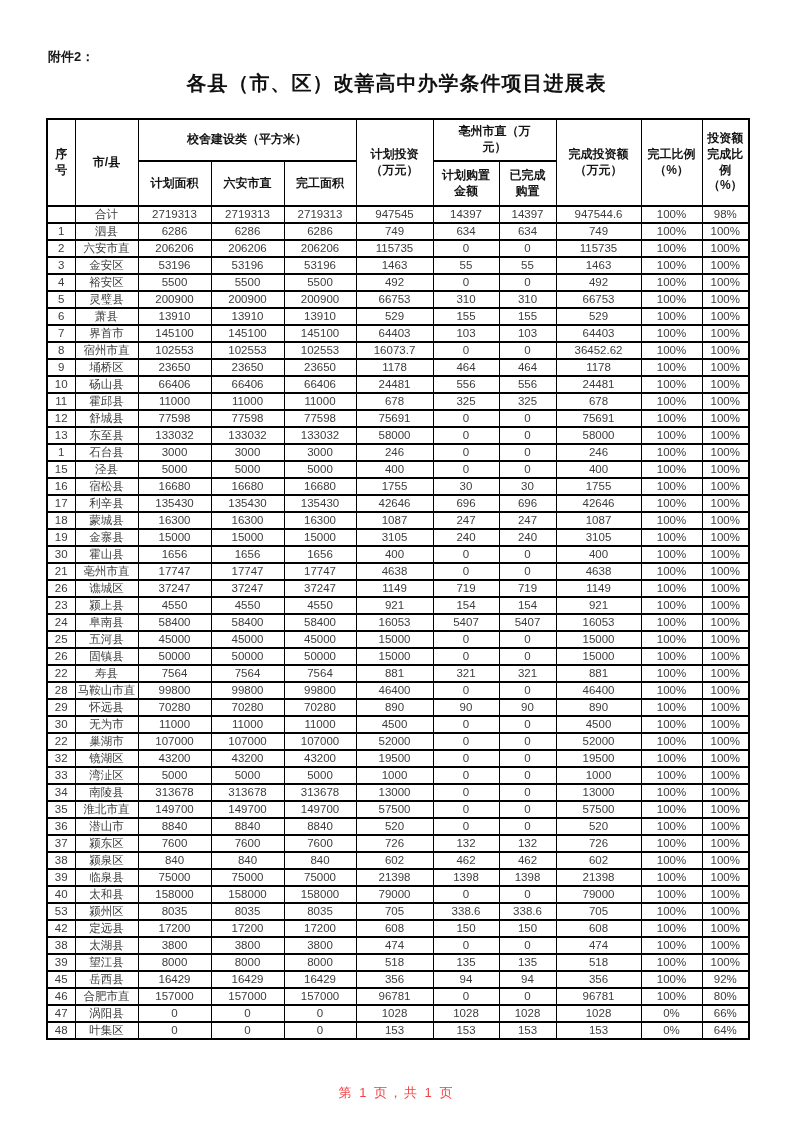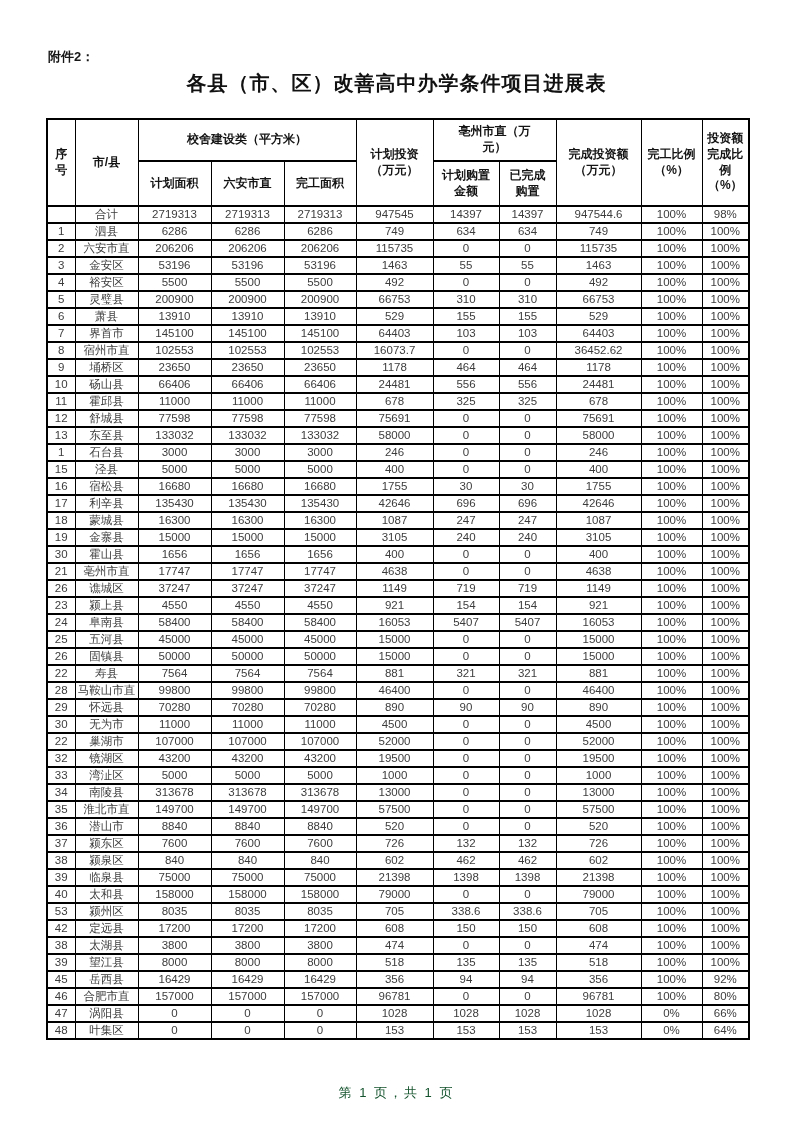--- a/index.html
+++ b/index.html
@@ -73,21 +73,21 @@
     line-height: 15px;
     white-space: nowrap;
   }
   .page-footer {
     position: absolute;
     left: 0;
     right: 0;
     top: 1084px;
     text-align: center;
     font-size: 13px;
-    color: #14532d;
+    color: #ef4444;
     letter-spacing: 2px;
   }
 </style>
 </head>
 <body>
 
 <div class="page">
 
   <div class="attachment-label">附件2：</div>
 

